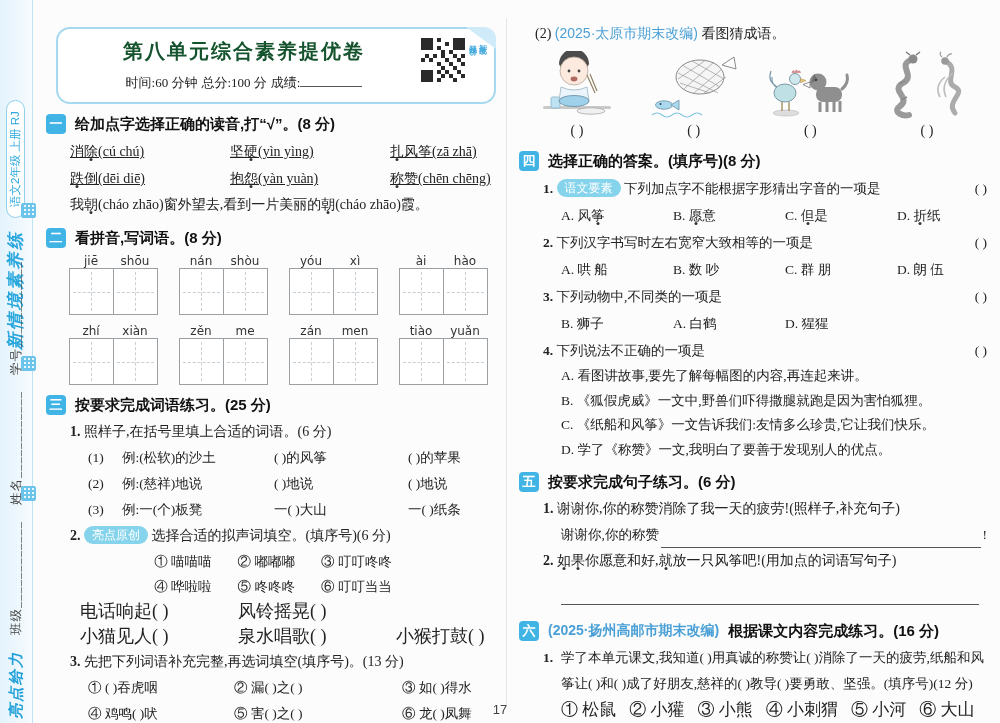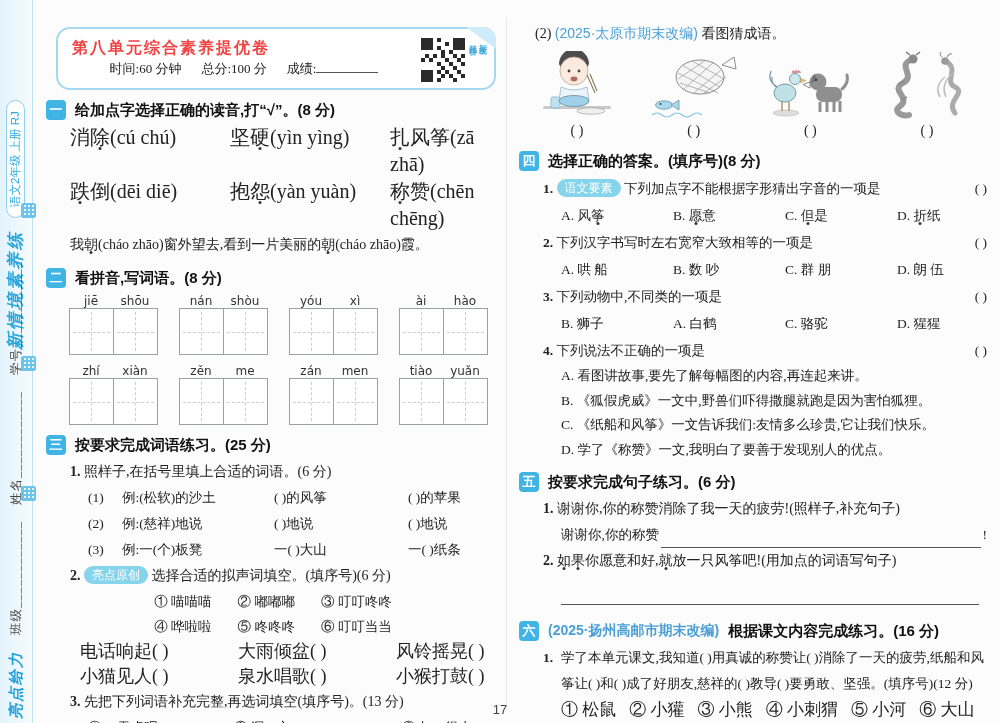--- a/index.html
+++ b/index.html
@@ -28,43 +28,43 @@
   
   .divider{position:absolute;left:506px;top:18px;bottom:18px;width:1px;background:#e7e7e7;}
   .col-left{position:absolute;left:44px;top:0;width:458px;}
   .col-right{position:absolute;left:517px;top:0;width:470px;}
   
   .hbox{margin:27px 6px 0 12px;border:2px solid #a6d9f0;border-radius:14px;
         position:relative;padding:9px 78px 10px 14px;background:#fff;}
   .hbox .corner{position:absolute;top:-2px;right:-2px;width:0;height:0;
         border-top:22px solid #cfeaf8;border-left:30px solid transparent;
         border-top-right-radius:12px;}
-  .htitle{font-family:"Liberation Sans",sans-serif;font-weight:bold;font-size:16px;
-        letter-spacing:2px;color:#ef4444;}
-  .hmeta{display:flex;justify-content:center;gap:20px;margin-top:0;font-size:13px;color:#222;align-items:flex-end;}
+  .htitle{font-family:"Liberation Sans",sans-serif;font-weight:bold;font-size:20px;
+        letter-spacing:2px;text-align:center;color:#14532d;}
+  .hmeta{display:flex;justify-content:center;gap:4px;margin-top:8px;font-size:13px;color:#222;align-items:flex-end;}
   .hblank{display:inline-block;width:62px;border-bottom:1px solid #555;height:13px;}
   .qrwrap{position:absolute;right:7px;top:9px;display:flex;gap:3px;align-items:flex-start;}
   .qrcap{display:flex;gap:1px;}
   .qrcap span{writing-mode:vertical-rl;text-orientation:upright;font-size:8px;line-height:9px;
         color:#3fa8dc;font-family:"Liberation Sans",sans-serif;letter-spacing:1px;}
   
   .sec-head{display:flex;align-items:center;gap:9px;margin:10px 0 4px 2px;}
   .marker{width:20px;height:20px;border-radius:4px;background:#41b4e6;color:#fff;flex:0 0 20px;
         font-family:"Liberation Sans",sans-serif;font-size:13px;font-weight:bold;
         display:flex;align-items:center;justify-content:center;}
   .sec-title{font-family:"Liberation Sans",sans-serif;font-weight:bold;font-size:15px;color:#111;}
   .src-blue{font-family:"Liberation Sans",sans-serif;font-size:14px;color:#4aa0d6;font-weight:bold;}
   
   .line{font-size:14px;line-height:26px;}
   .ind1{padding-left:26px;}
   .qnum{font-weight:bold;}
   .dotted{position:relative;}
   .dotted::after{content:"";position:absolute;left:50%;bottom:-2px;transform:translateX(-50%);
         width:3px;height:3px;border-radius:50%;background:#333;}
-  .s1row{display:grid;grid-template-columns:160px 160px 1fr;padding-left:26px;font-size:20px;line-height:27px;}
+  .s1row{display:grid;grid-template-columns:160px 160px 1fr;padding-left:26px;font-size:14px;line-height:27px;text-decoration:underline;}
   
   .wgrid{display:grid;grid-template-columns:repeat(4,1fr);padding:2px 4px 0 14px;row-gap:9px;}
   .witem{display:flex;flex-direction:column;align-items:center;}
   .py{display:flex;width:88px;font-family:"DejaVu Sans",sans-serif;font-size:12px;color:#333;}
   .py span{width:44px;text-align:center;}
   .wbox{display:flex;border:1.3px solid #9aa0a4;background:#fff;}
   .wcell{width:43px;height:45px;position:relative;}
   .wcell + .wcell{border-left:1px solid #9aa0a4;}
   .wcell::before{content:"";position:absolute;left:3px;right:3px;top:50%;border-top:1px dashed #c9ced2;}
   .wcell::after{content:"";position:absolute;top:3px;bottom:3px;left:50%;border-left:1px dashed #c9ced2;}
@@ -283,21 +283,20 @@
         <span>② 嘟嘟嘟</span>
         <span>③ 叮叮咚咚</span>
     </div>
     <div class="centerrow">
       <span>④ 哗啦啦</span>
         <span>⑤ 咚咚咚</span>
         <span>⑥ 叮叮当当</span>
     </div>
     <div class="fillrow">
       <span>电话响起(    )</span>
-        <span>大雨倾盆(    )</span>
         <span>风铃摇晃(    )</span>
     </div>
     <div class="fillrow">
       <span>小猫见人(    )</span>
         <span>泉水唱歌(    )</span>
         <span>小猴打鼓(    )</span>
     </div>
     <div class="line ind1">
       <span class="qnum">3.</span>
       <span>先把下列词语补充完整,再选词填空(填序号)。(13 分)</span>
@@ -415,21 +414,20 @@
       <span>C. 群  朋</span>
       <span>D. 朗  伍</span>
     </div>
     <div class="qline">
       <span><span class="qnum">3.</span> <span>下列动物中,不同类的一项是</span></span>
       <span class="brk">(    )</span>
     </div>
     <div class="opts4">
       <span>B. 狮子</span>
       <span>A. 白鹤</span>
-      <span>C. 骆驼</span>
       <span>D. 猩猩</span>
     </div>
     <div class="qline">
       <span><span class="qnum">4.</span> <span>下列说法不正确的一项是</span></span>
       <span class="brk">(    )</span>
     </div>
     <div class="optline">A. 看图讲故事,要先了解每幅图的内容,再连起来讲。</div>
     <div class="optline">B. 《狐假虎威》一文中,野兽们吓得撒腿就跑是因为害怕狐狸。</div>
     <div class="optline">C. 《纸船和风筝》一文告诉我们:友情多么珍贵,它让我们快乐。</div>
     <div class="optline">D. 学了《称赞》一文,我明白了要善于发现别人的优点。</div>

